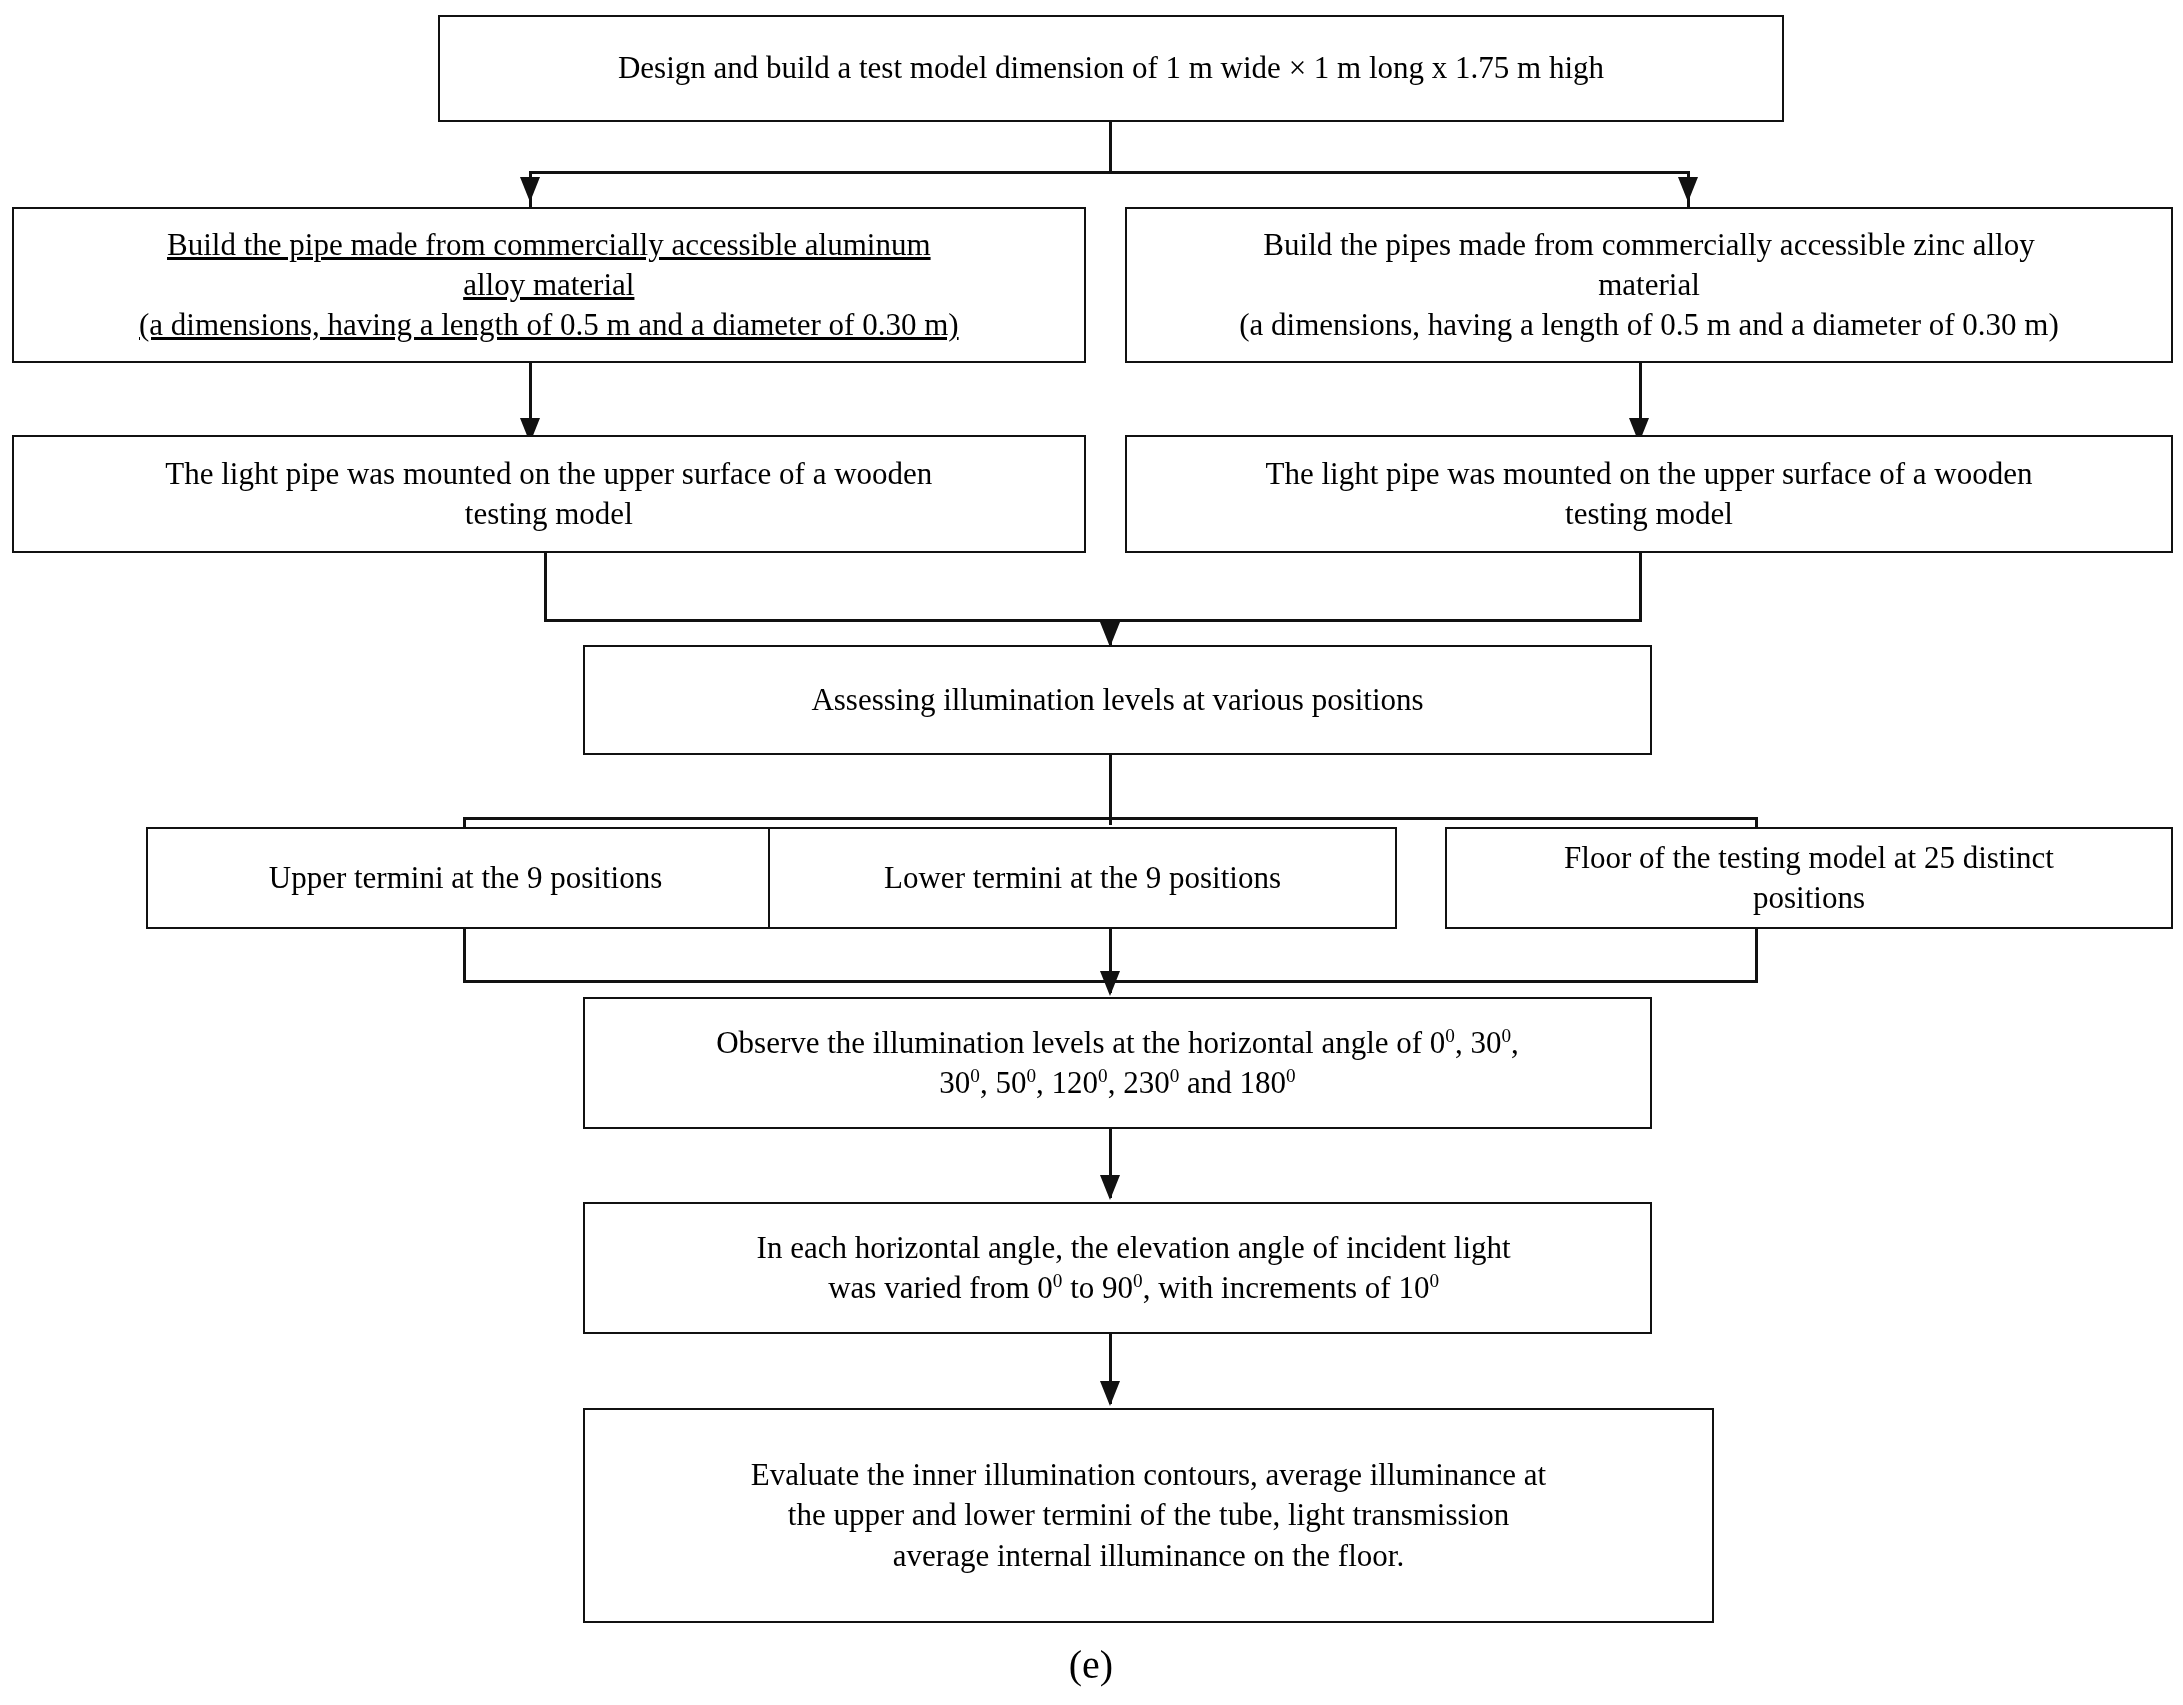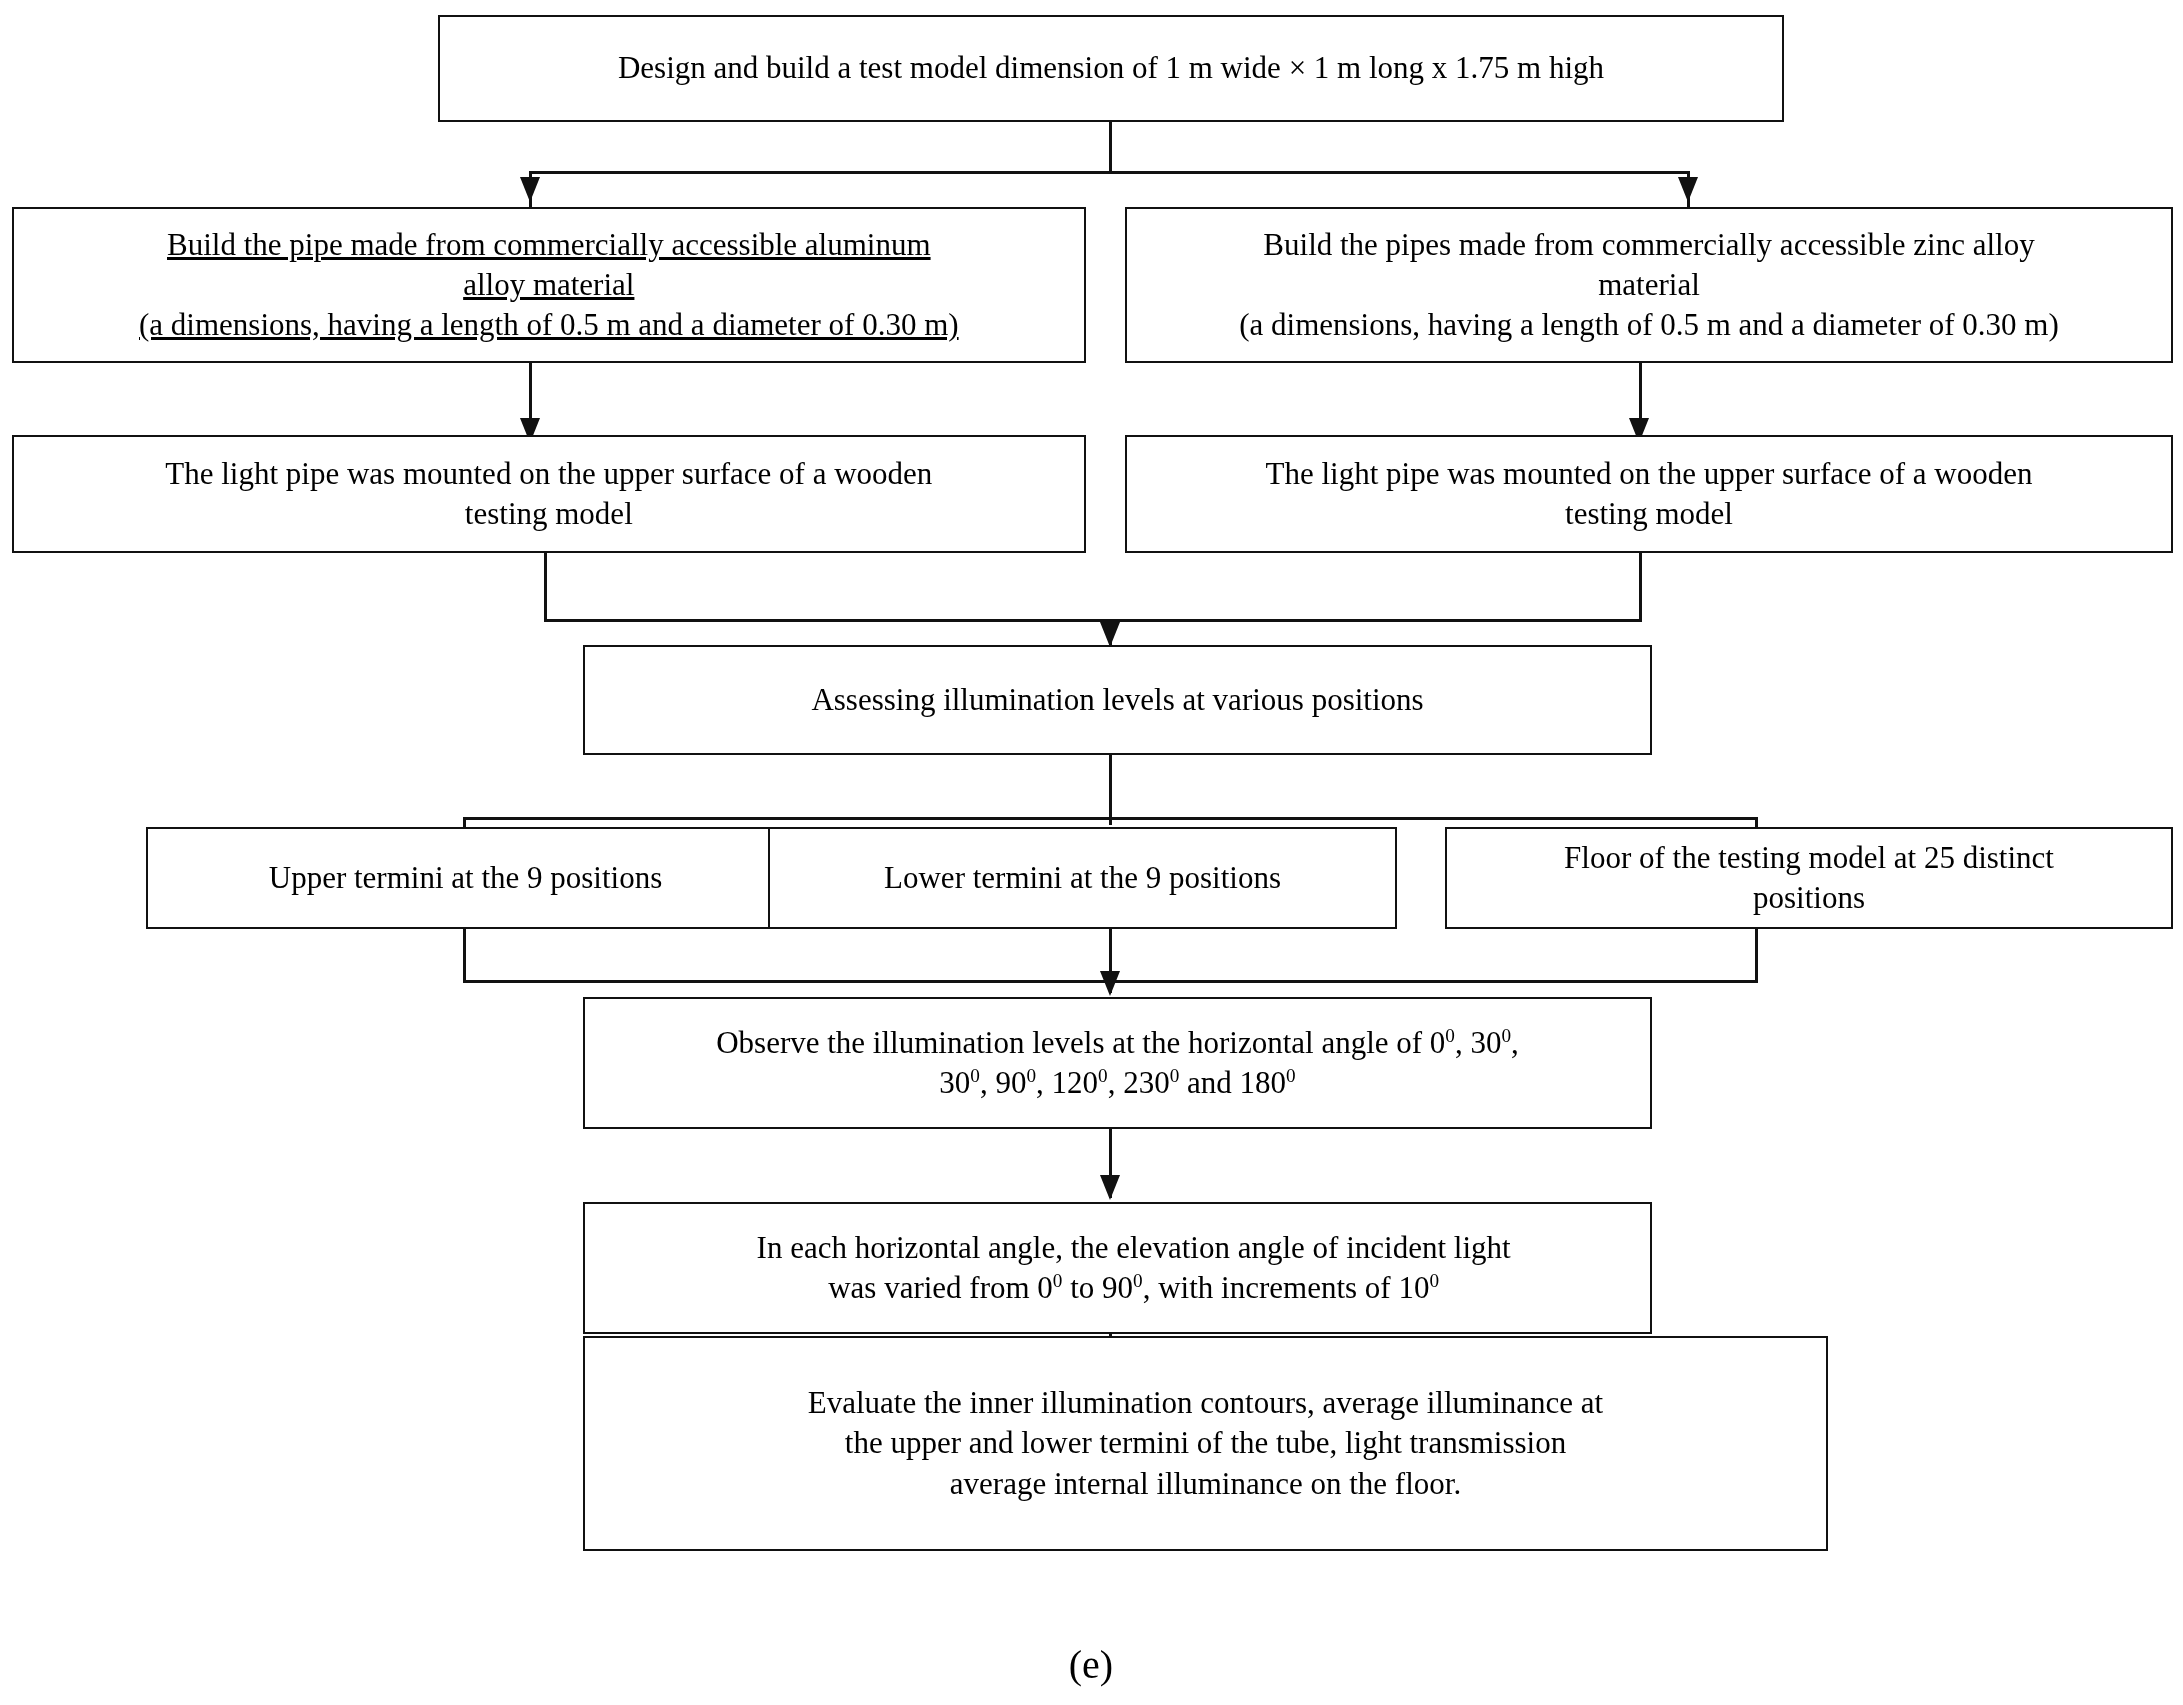--- a/index.html
+++ b/index.html
@@ -165,38 +165,38 @@
 
   <div class="vline" style="left:463px; top:929px; width:2.7px; height:54px;"></div>
   <div class="vline" style="left:1755px; top:929px; width:2.7px; height:54px;"></div>
   <div class="hline" style="left:463px; top:980px; width:1295px; height:2.7px;"></div>
   <div class="vline" style="left:1109px; top:929px; width:2.7px; height:64px;"></div>
   <div class="arrow" style="left:1100px; top:971px;"></div>
 
   <div class="node" style="left:583px; top:997px; width:1069px; height:132px;">
     <span class="txt">
       <span class="line"><span>Observe the illumination levels at the horizontal angle of 0</span><sup class="deg">0</sup><span>, 30</span><sup class="deg">0</sup><span>,</span></span>
-      <span class="line"><span>30</span><sup class="deg">0</sup><span>, 90</span><sup class="deg">0</sup><span>, 120</span><sup class="deg">0</sup><span>, 230</span><sup class="deg">0</sup><span> and 180</span><sup class="deg">0</sup></span>
+      <span class="line"><span>30</span><sup class="deg">0</sup><span>, 50</span><sup class="deg">0</sup><span>, 120</span><sup class="deg">0</sup><span>, 230</span><sup class="deg">0</sup><span> and 180</span><sup class="deg">0</sup></span>
     </span>
   </div>
 
   <div class="vline" style="left:1109px; top:1128px; width:2.7px; height:70px;"></div>
   <div class="arrow" style="left:1100px; top:1175px;"></div>
 
   <div class="node" style="left:583px; top:1202px; width:1069px; height:132px;padding-left:44px;">
     <span class="txt">
       <span class="line">In each horizontal angle, the elevation angle of incident light</span>
       <span class="line"><span>was varied  from 0</span><sup class="deg">0</sup><span> to 90</span><sup class="deg">0</sup><span>, with increments of 10</span><sup class="deg">0</sup></span>
     </span>
   </div>
 
   <div class="vline" style="left:1109px; top:1334px; width:2.7px; height:70px;"></div>
   <div class="arrow" style="left:1100px; top:1381px;"></div>
 
-  <div class="node" style="left:583px; top:1336px; width:1245px; height:215px;">
+  <div class="node" style="left:583px; top:1408px; width:1131px; height:215px;">
     <span class="txt">
       <span class="line">Evaluate the inner illumination contours,  average illuminance at</span>
       <span class="line">the upper and lower termini of the tube, light transmission</span>
       <span class="line">average internal illuminance on the floor.</span>
     </span>
   </div>
 
   <div class="caption" style="left:1013px; top:1641px; width:156px;">(e)</div>
 
 </div>

